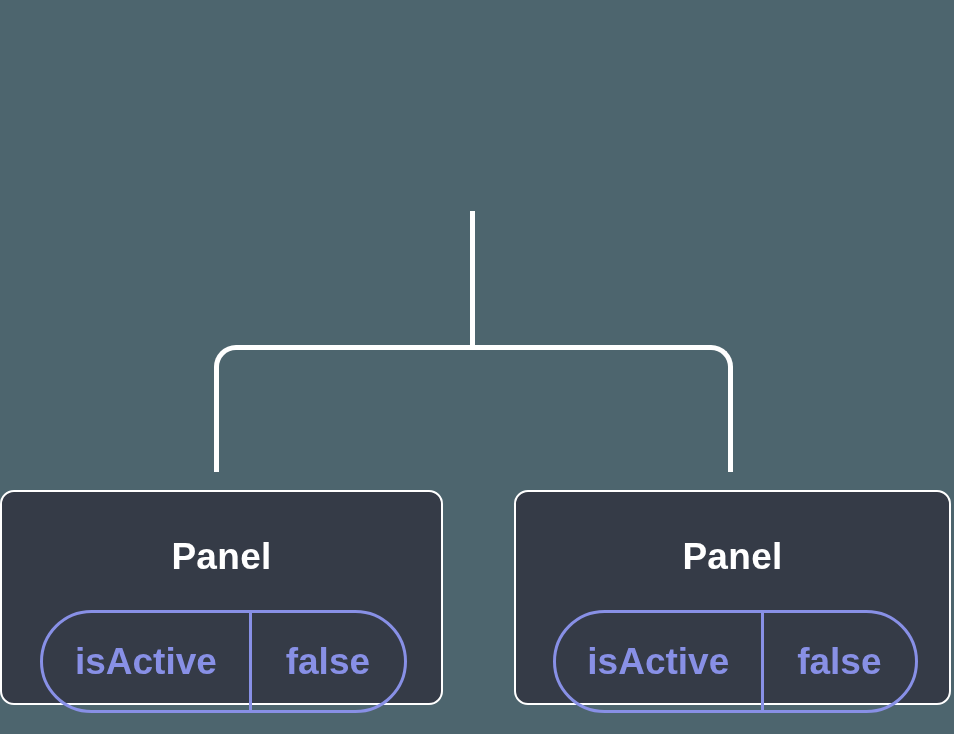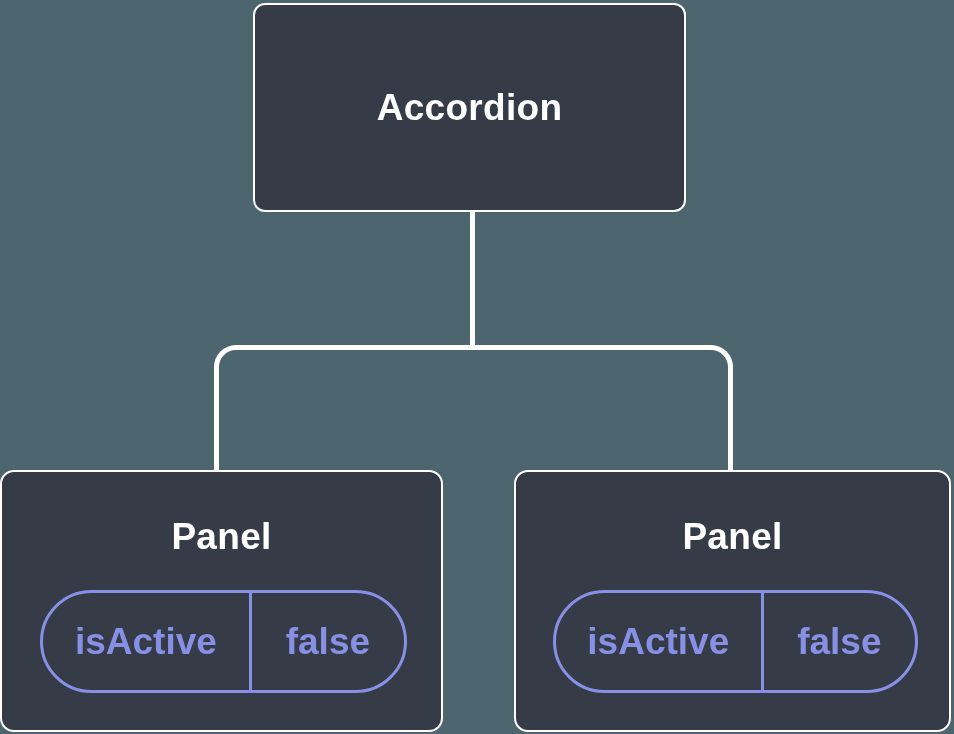--- a/index.html
+++ b/index.html
@@ -53,22 +53,22 @@
     left: 214px;
     top: 345px;
     width: 519px;
     height: 127px;
     border-top: 5px solid var(--line);
     border-left: 5px solid var(--line);
     border-right: 5px solid var(--line);
     border-radius: 22px 22px 0 0;
   }
   .panel-node {
-    top: 470px;
-    height: 262px;
+    top: 490px;
+    height: 215px;
     border-radius: 14px;
   }
   .panel-node.left  { left: 0;     width: 443px; }
   .panel-node.right { left: 514px; width: 437px; }
   .panel-title {
     position: absolute;
     top: 44px;
     left: 0;
     width: 100%;
     text-align: center;
@@ -98,23 +98,20 @@
     flex: 0 0 3px;
     background: var(--accent);
   }
   .pill-value { flex: 1; }
 </style>
 </head>
 <body>
 
 <div class="canvas">
 
-  <div class="node root-node">
-    <span class="node-label">Accordion</span>
-  </div>
 
   <div class="connector-stem"></div>
   <div class="connector-bracket"></div>
 
   <div class="node panel-node left">
     <div class="panel-title node-label">Panel</div>
     <div class="state-pill">
       <div class="pill-cell pill-key">isActive</div>
       <div class="pill-divider"></div>
       <div class="pill-cell pill-value">false</div>

